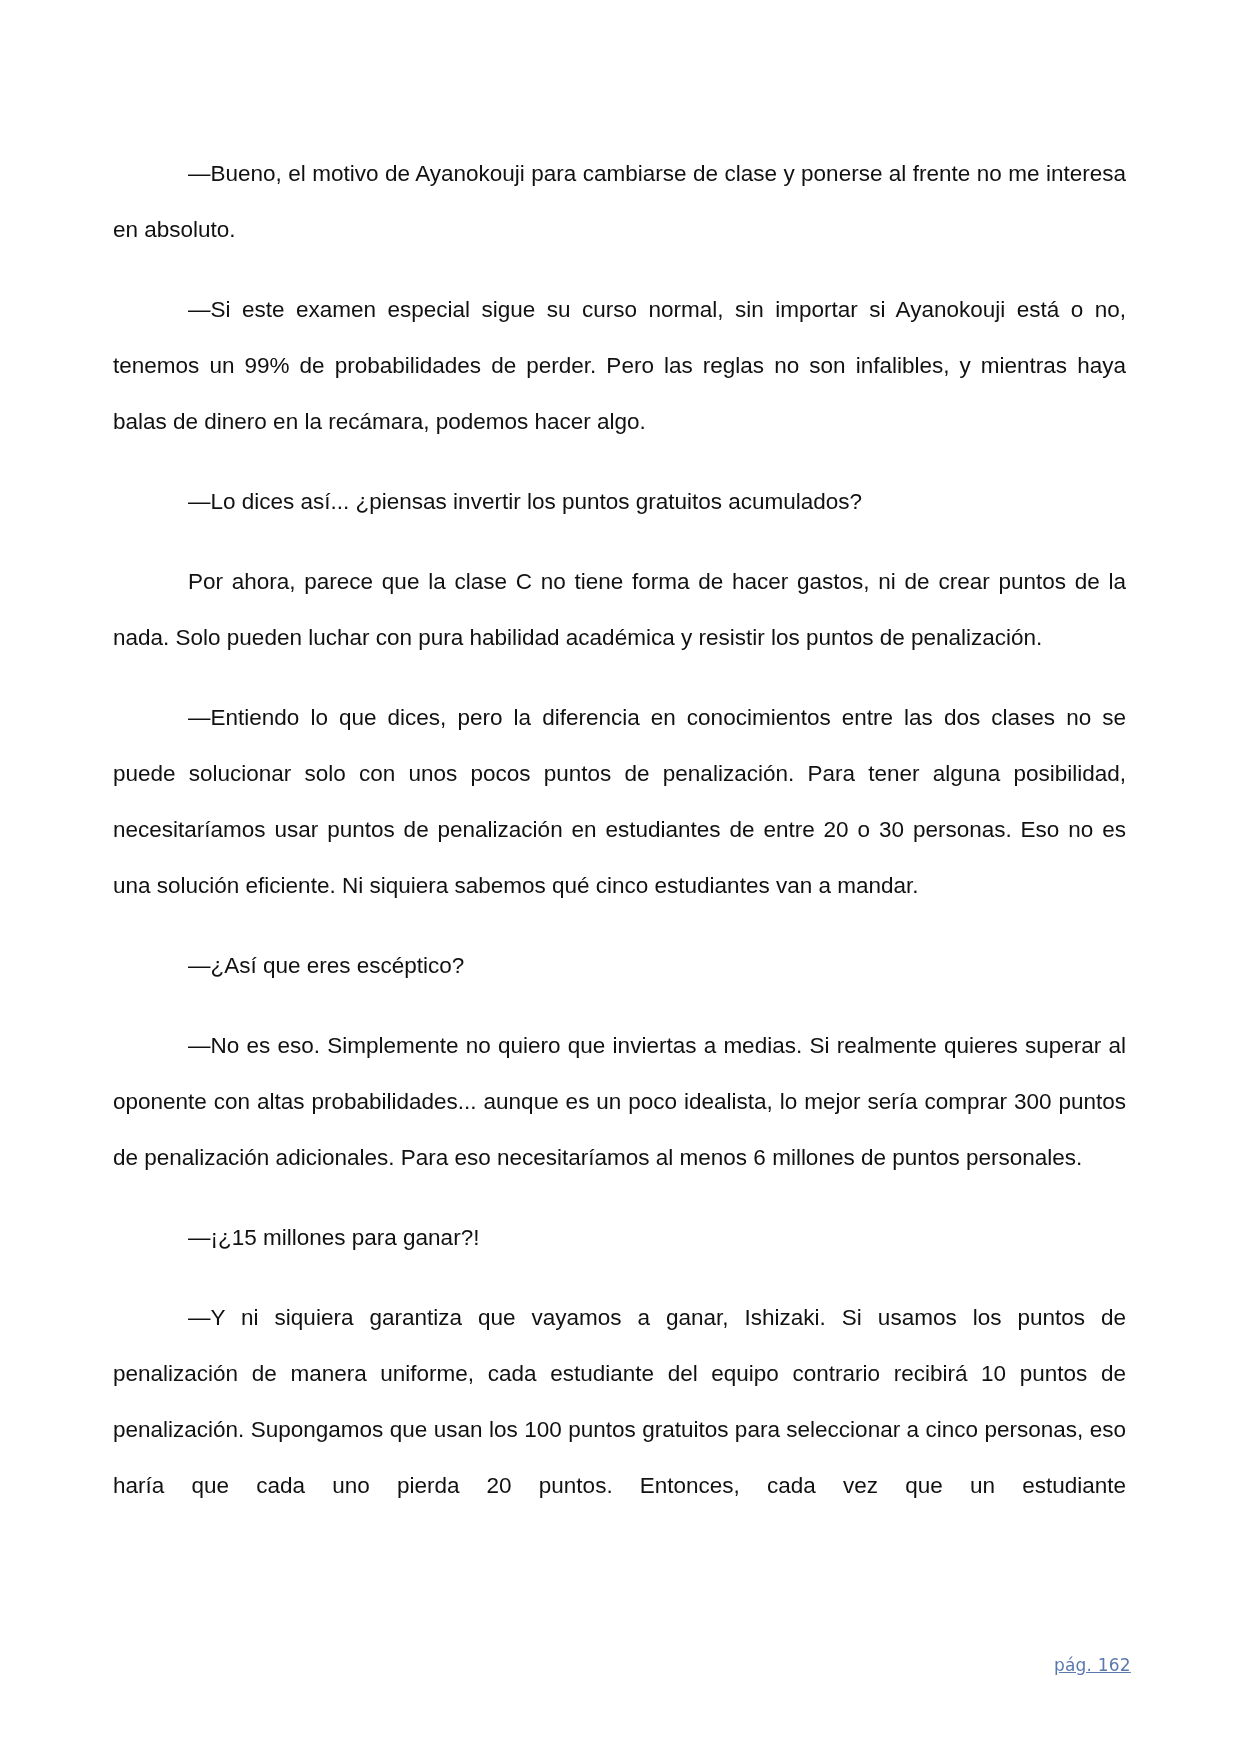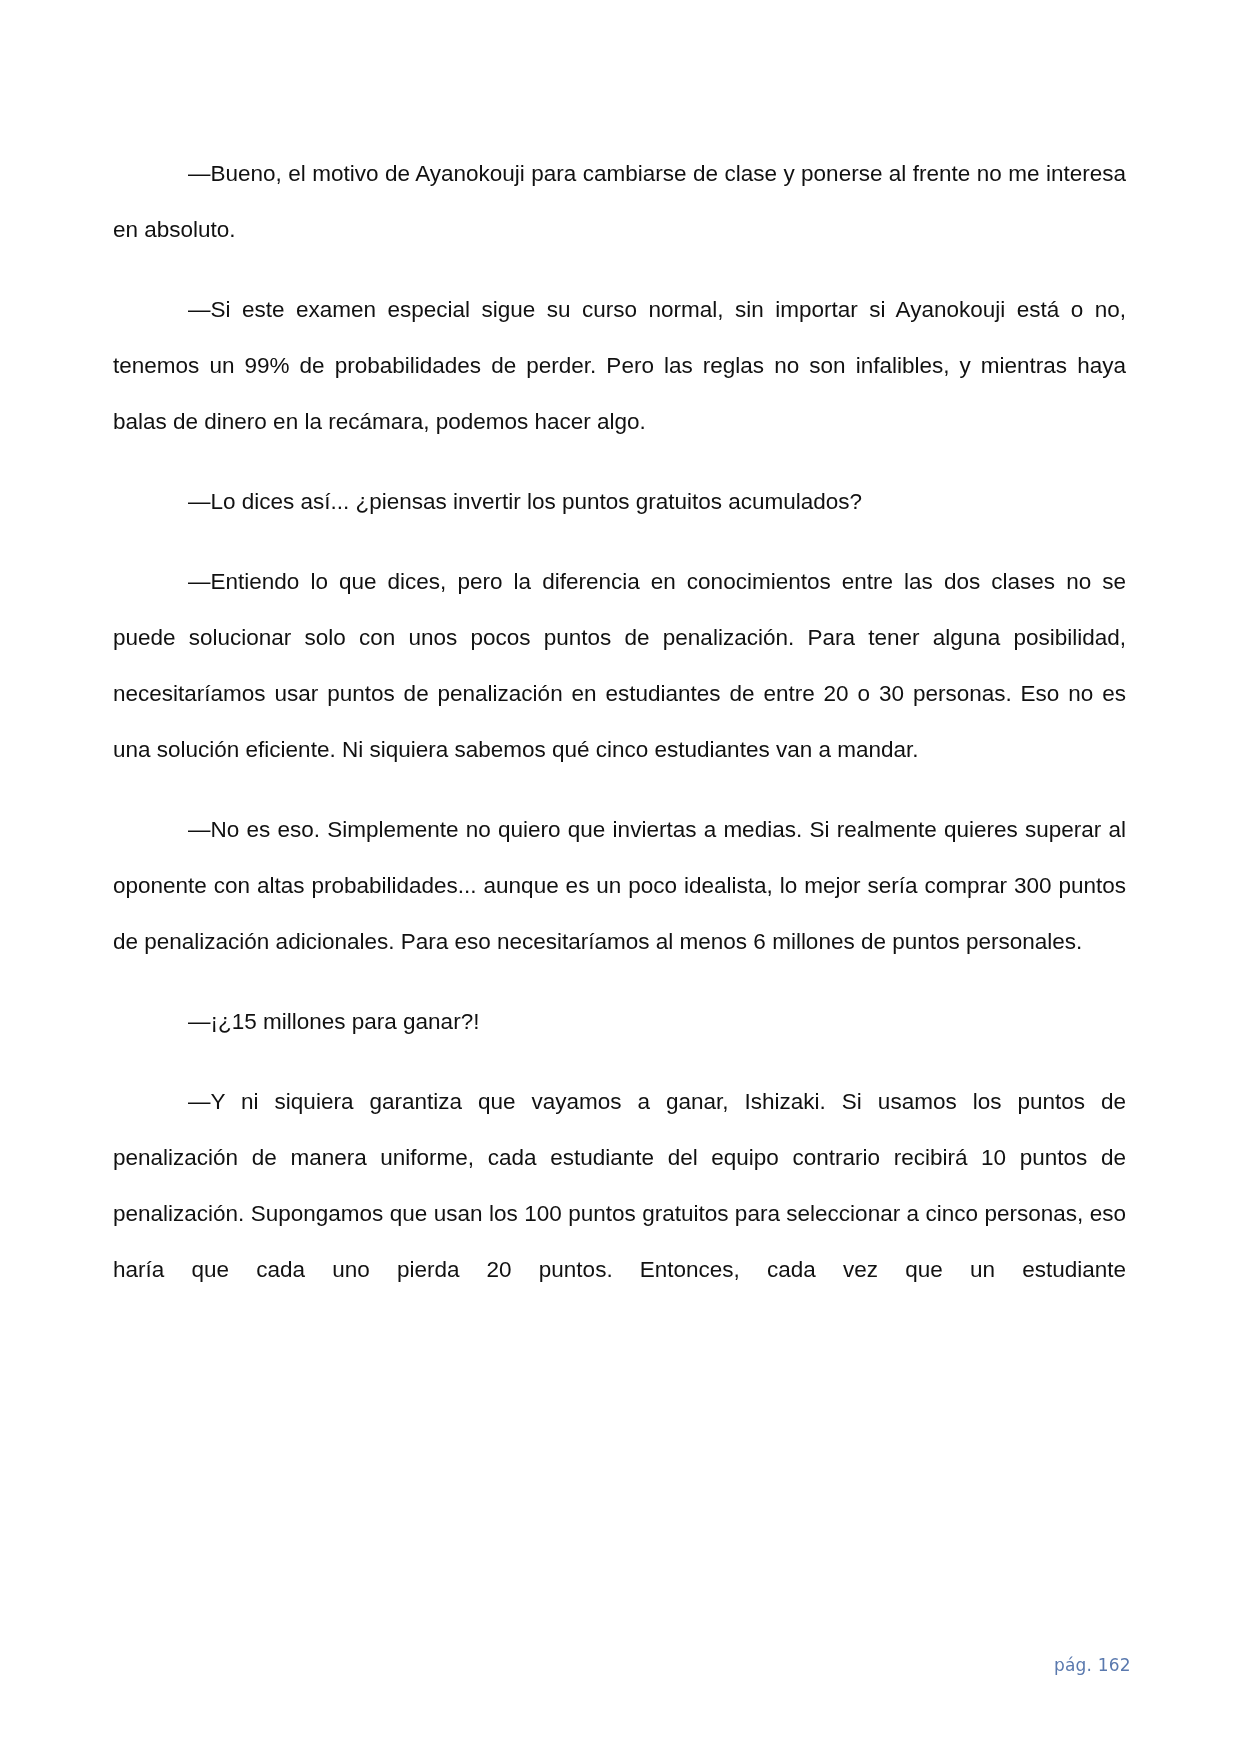--- a/index.html
+++ b/index.html
@@ -33,28 +33,31 @@
       text-align-last: justify;
     }
     .page-number {
       position: absolute;
       left: 1054px;
       top: 1655px;
       font-family: "DejaVu Sans", sans-serif;
       font-size: 17px;
       color: #5a79ae;
       letter-spacing: 0.2px;
+      text-decoration: underline;
     }
   </style>
 </head>
 <body>
 
 <div class="page">
   <p>—Bueno, el motivo de Ayanokouji para cambiarse de clase y ponerse al frente no me interesa en absoluto.</p>
   <p>—Si este examen especial sigue su curso normal, sin importar si Ayanokouji está o no, tenemos un 99% de probabilidades de perder. Pero las reglas no son infalibles, y mientras haya balas de dinero en la recámara, podemos hacer algo.</p>
   <p>—Lo dices así... ¿piensas invertir los puntos gratuitos acumulados?</p>
+  <p>Por ahora, parece que la clase C no tiene forma de hacer gastos, ni de crear puntos de la nada. Solo pueden luchar con pura habilidad académica y resistir los puntos de penalización.</p>
   <p>—Entiendo lo que dices, pero la diferencia en conocimientos entre las dos clases no se puede solucionar solo con unos pocos puntos de penalización. Para tener alguna posibilidad, necesitaríamos usar puntos de penalización en estudiantes de entre 20 o 30 personas. Eso no es una solución eficiente. Ni siquiera sabemos qué cinco estudiantes van a mandar.</p>
+  <p>—¿Así que eres escéptico?</p>
   <p>—No es eso. Simplemente no quiero que inviertas a medias. Si realmente quieres superar al oponente con altas probabilidades... aunque es un poco idealista, lo mejor sería comprar 300 puntos de penalización adicionales. Para eso necesitaríamos al menos 6 millones de puntos personales.</p>
   <p>—¡¿15 millones para ganar?!</p>
   <p>—Y ni siquiera garantiza que vayamos a ganar, Ishizaki. Si usamos los puntos de penalización de manera uniforme, cada estudiante del equipo contrario recibirá 10 puntos de penalización. Supongamos que usan los 100 puntos gratuitos para seleccionar a cinco personas, eso haría que cada uno pierda 20 puntos. Entonces, cada vez que un estudiante</p>
 </div>
 
 <div class="page-number">pág. 162</div>
 
 </body></html>

